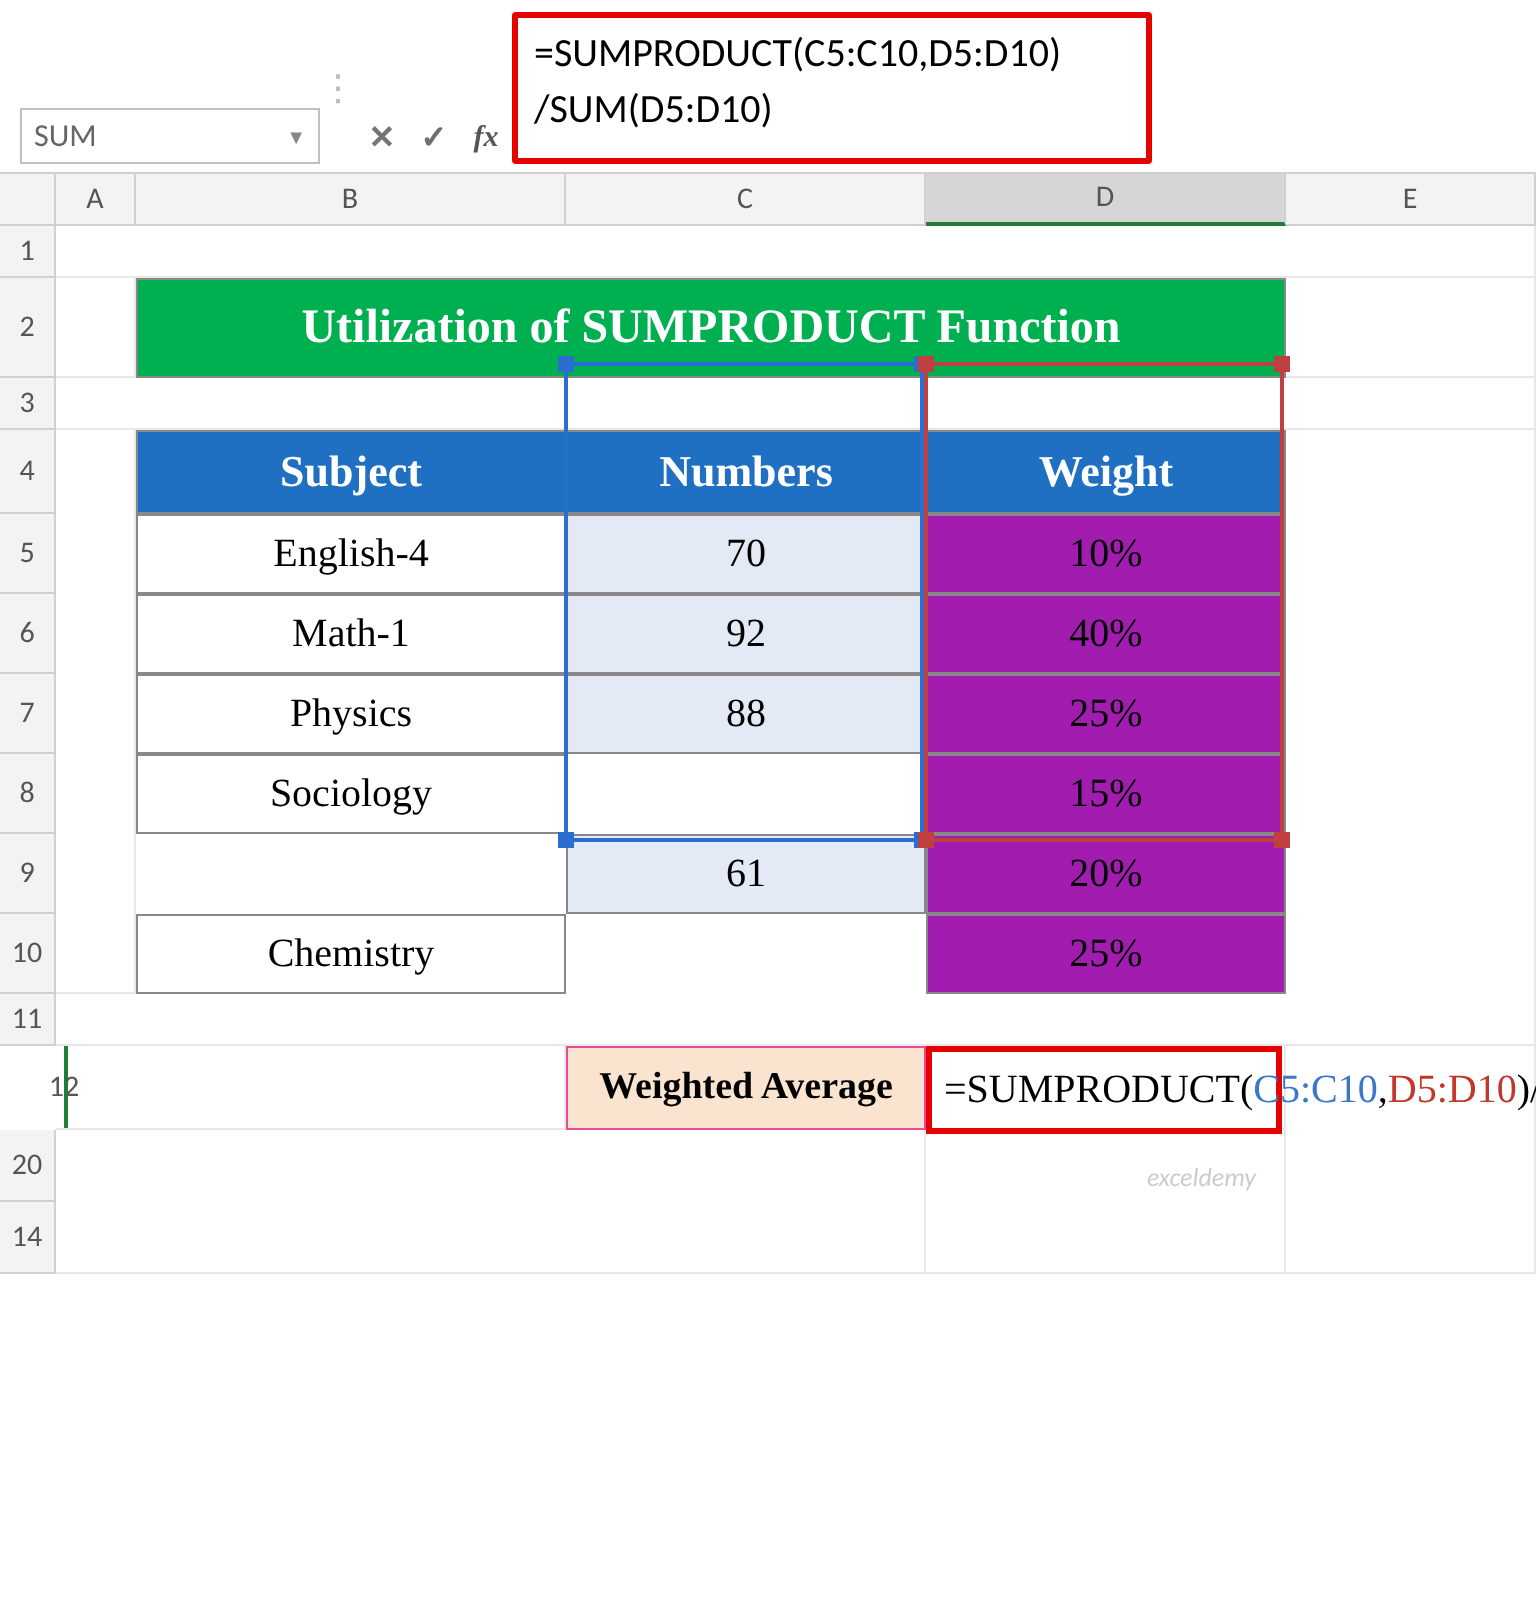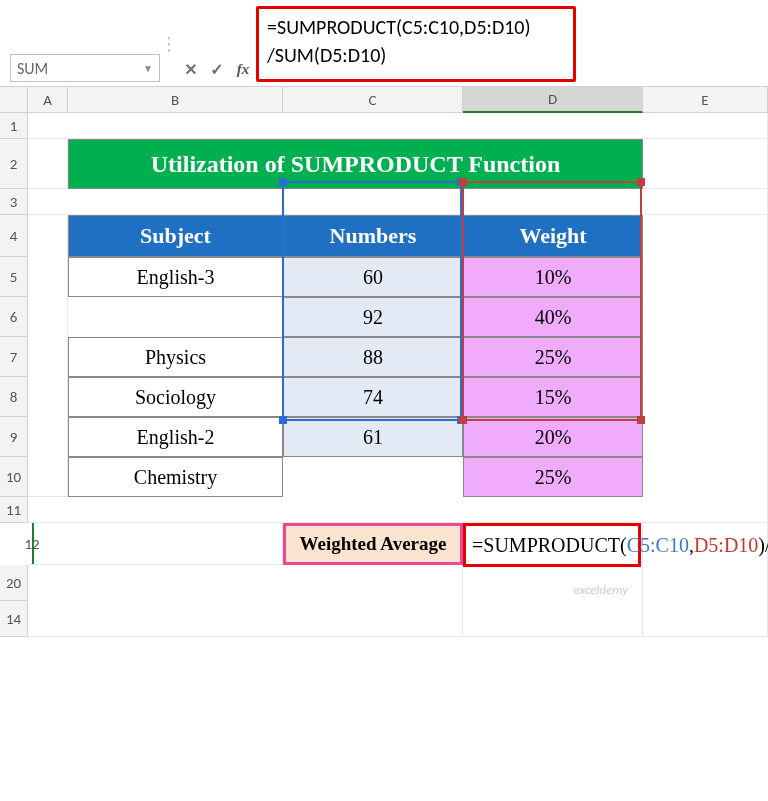--- a/index.html
+++ b/index.html
@@ -99,21 +99,21 @@
     border: 1px solid #888;
   }
   .tcell {
     font-family: 'Times New Roman', serif;
     font-size: 20px;
     display: flex; align-items: center; justify-content: center;
     border: 1px solid #888;
     background: #fff;
   }
   .numcell { background: #e3eaf5; }
-  .wtcell { background: #f0abfc; }
+  .wtcell { background: #a21caf; }
   .range-blue {
     position: absolute;
     border: 2px solid #2b6dd1;
     pointer-events: none;
   }
   .range-red {
     position: absolute;
     border: 2px solid #c04040;
     pointer-events: none;
   }
@@ -122,21 +122,21 @@
   }
   .rh.blue { border: 2px solid #2b6dd1; }
   .rh.red { border: 2px solid #c04040; background:#c04040; }
   .rh.blue { background: #2b6dd1;}
   .wavg-label {
     grid-column: 4; grid-row: 13;
     font-family: 'Times New Roman', serif;
     font-weight: bold;
     font-size: 19px;
     background: #fae3cf;
-    border: 3px solid #ec4899;
+    border: 1px solid #ec4899;
     display: flex; align-items: center; justify-content: center;
   }
   .active-cell-box {
     position: absolute;
     left: 0; top: 0;
     width: 178px;
     border: 3px solid #e60000;
     background: #fff;
     font-family: 'Times New Roman', serif;
     font-size: 20px;
@@ -206,36 +206,35 @@
   <div class="cell" style="grid-column:2/7;grid-row:12"></div>
   <div class="cell" style="grid-column:2/4;grid-row:13"></div>
   <div class="cell" style="grid-column:2/5;grid-row:14/16"></div>
 
   <div class="title-banner">Utilization of SUMPRODUCT Function</div>
 
   <div class="hdr" style="grid-column:3;grid-row:5">Subject</div>
   <div class="hdr" style="grid-column:5;grid-row:5">Weight</div>
   <div class="hdr" style="grid-column:4;grid-row:5">Numbers</div>
 
-  <div class="tcell" style="grid-column:3;grid-row:6">English-3</div>
-  <div class="tcell numcell" style="grid-column:4;grid-row:6">60</div>
+  <div class="tcell" style="grid-column:3;grid-row:6">English-4</div>
+  <div class="tcell numcell" style="grid-column:4;grid-row:6">70</div>
   <div class="tcell wtcell" style="grid-column:5;grid-row:6">10%</div>
 
+  <div class="tcell" style="grid-column:3;grid-row:7">Math-1</div>
   <div class="tcell numcell" style="grid-column:4;grid-row:7">92</div>
   <div class="tcell wtcell" style="grid-column:5;grid-row:7">40%</div>
 
   <div class="tcell" style="grid-column:3;grid-row:8">Physics</div>
   <div class="tcell numcell" style="grid-column:4;grid-row:8">88</div>
   <div class="tcell wtcell" style="grid-column:5;grid-row:8">25%</div>
 
   <div class="tcell" style="grid-column:3;grid-row:9">Sociology</div>
-  <div class="tcell numcell" style="grid-column:4;grid-row:9">74</div>
   <div class="tcell wtcell" style="grid-column:5;grid-row:9">15%</div>
 
-  <div class="tcell" style="grid-column:3;grid-row:10">English-2</div>
   <div class="tcell numcell" style="grid-column:4;grid-row:10">61</div>
   <div class="tcell wtcell" style="grid-column:5;grid-row:10">20%</div>
 
   <div class="tcell" style="grid-column:3;grid-row:11">Chemistry</div>
   <div class="tcell wtcell" style="grid-column:5;grid-row:11">25%</div>
 
   <div class="wavg-label">Weighted Average</div>
 
   <div class="cell" style="grid-column:5;grid-row:13;position:relative;">
     <div class="active-cell-box">

